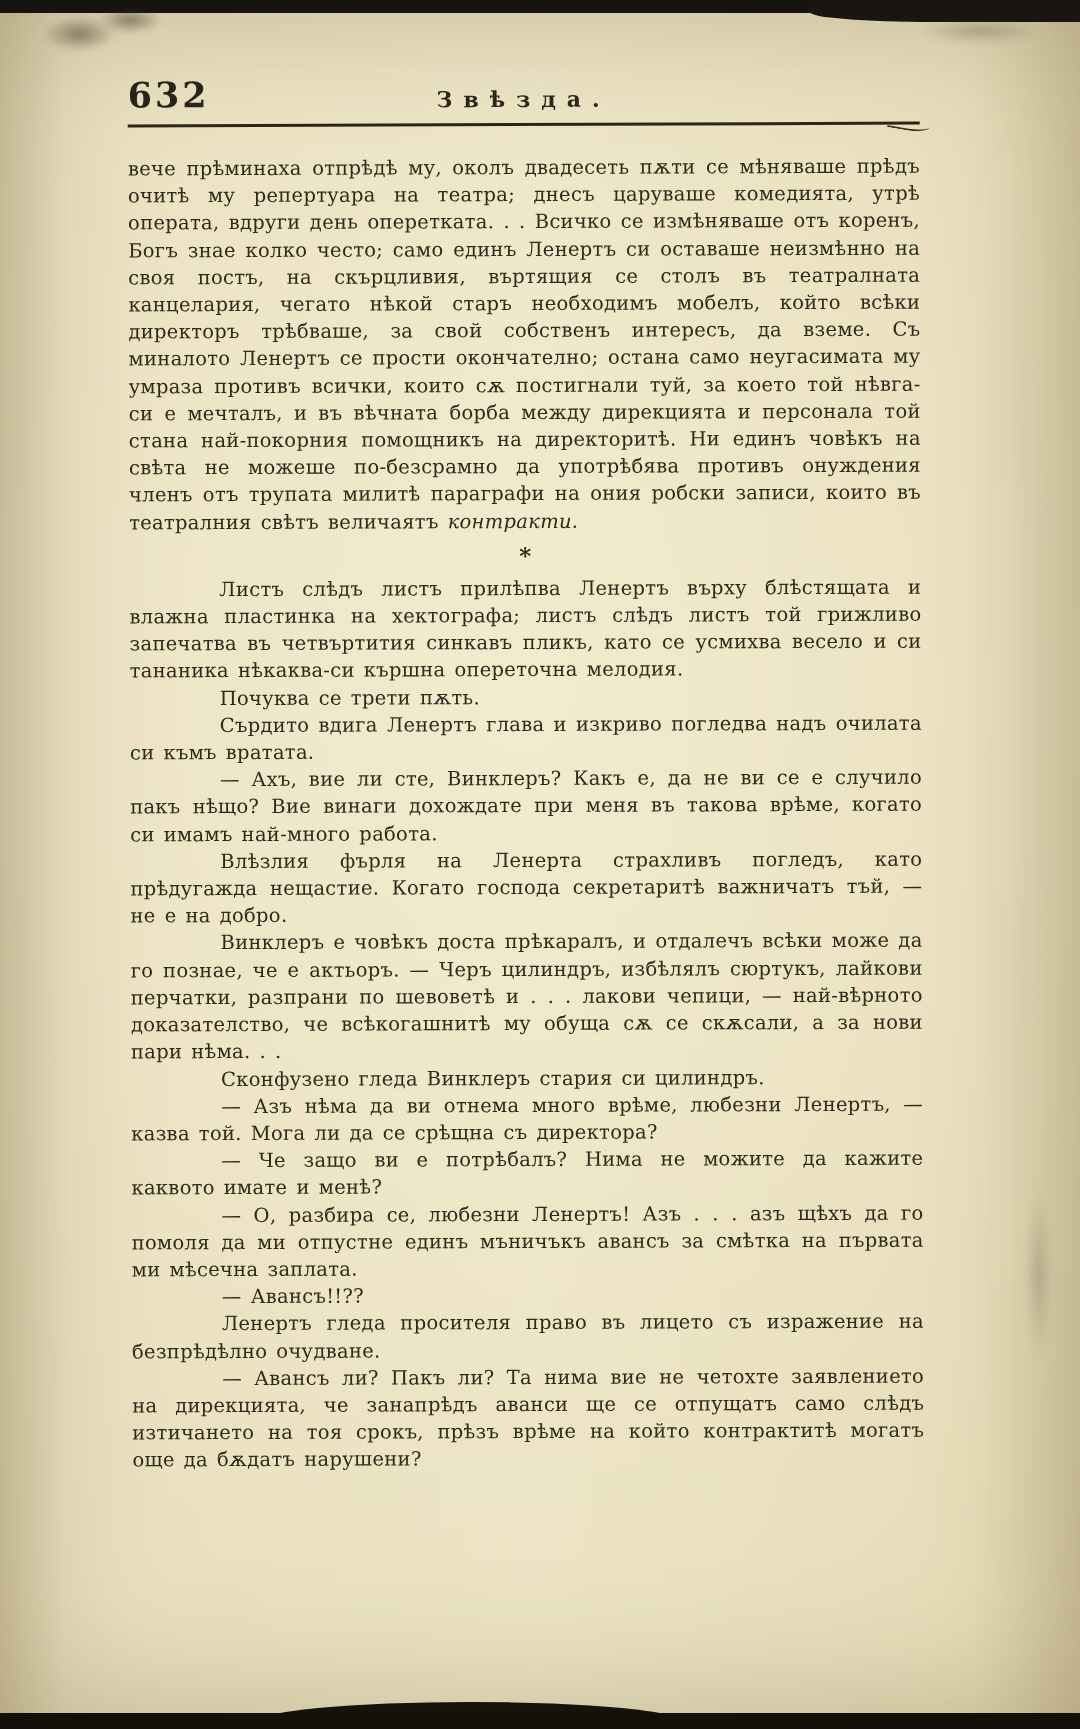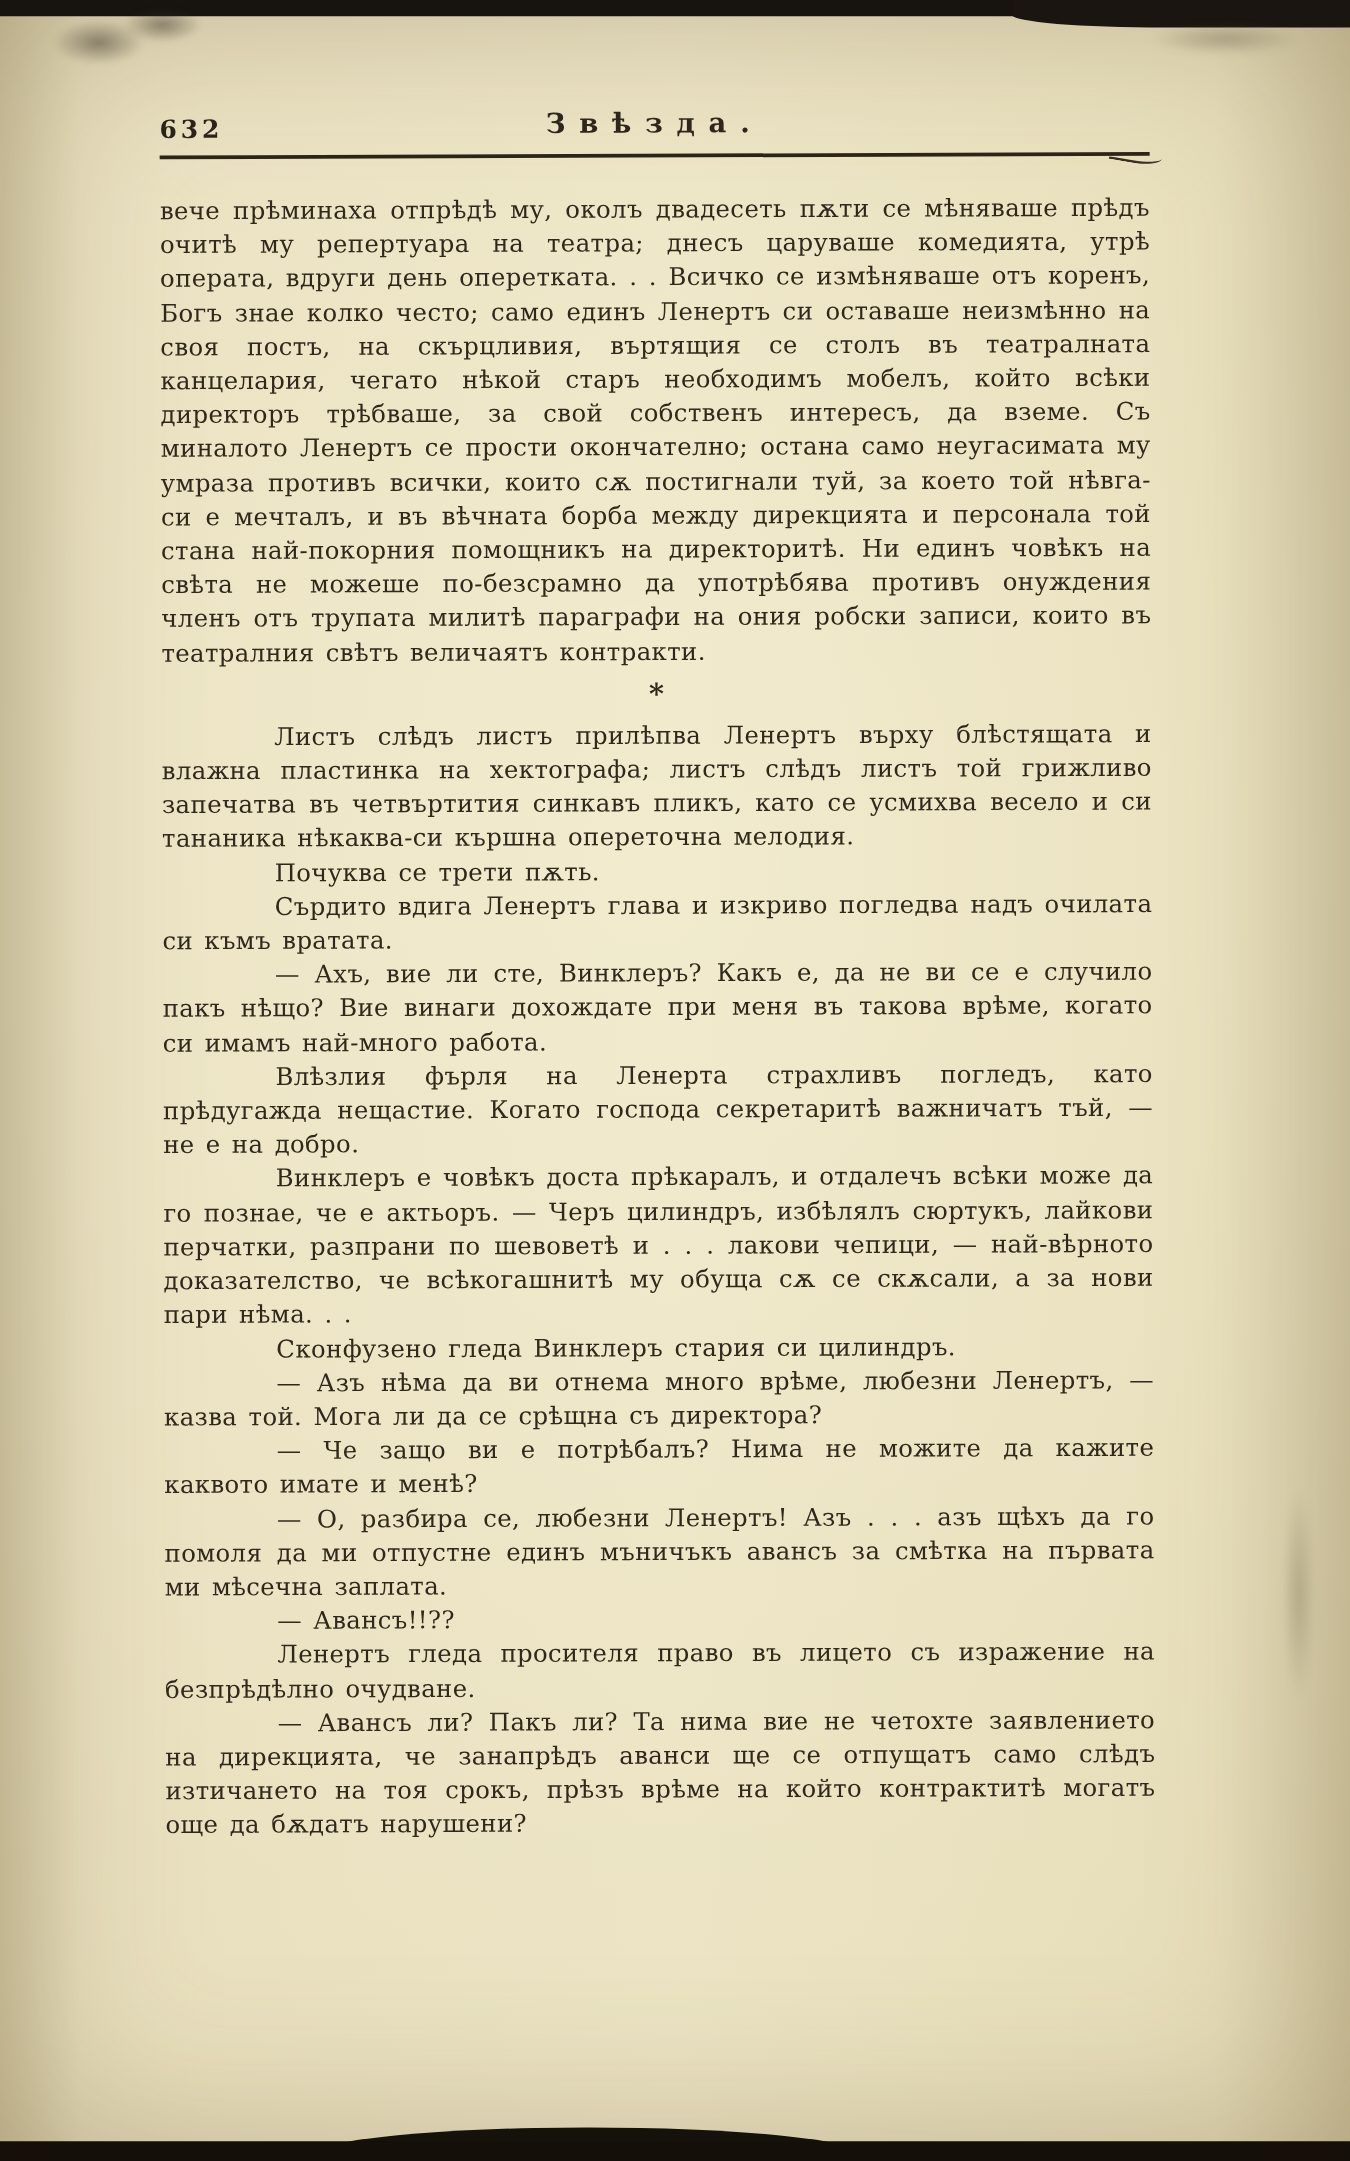--- a/index.html
+++ b/index.html
@@ -30,21 +30,21 @@
   .content {
     position: absolute;
     left: 130px;
     top: 78px;
     width: 792px;
     transform: rotate(-0.2deg);
   }
   .header-row { position: relative; height: 36px; }
   .page-number {
     position: absolute; left: 0; bottom: 0;
-    font-size: 20px; font-weight: bold; letter-spacing: 3px;
+    font-size: 35px; font-weight: bold; letter-spacing: 3px;
     color: #2b2318;
   }
   .journal-title {
     position: absolute; left: 0; right: 0; bottom: 2px;
     text-align: center;
     font-size: 22px; font-weight: bold; letter-spacing: 11px;
     color: #2e261a;
   }
   .header-rule {
     margin-top: 9px;
@@ -65,21 +65,21 @@
     margin-top: 28px;
     font-size: 19.5px;
     line-height: 27.2px;
     text-align: justify;
     letter-spacing: 0.3px;
     word-spacing: 2.5px;
     color: #30281b;
   }
   .para { margin: 0; }
   .indent { text-indent: 90px; }
-  .italic { }
+  .italic { font-style: italic; }
   .sep {
     text-align: center;
     text-indent: 0;
     font-size: 23px;
     font-weight: bold;
     line-height: 30px;
     margin: 6px 0 4px 0;
     letter-spacing: 0;
   }
 </style>

